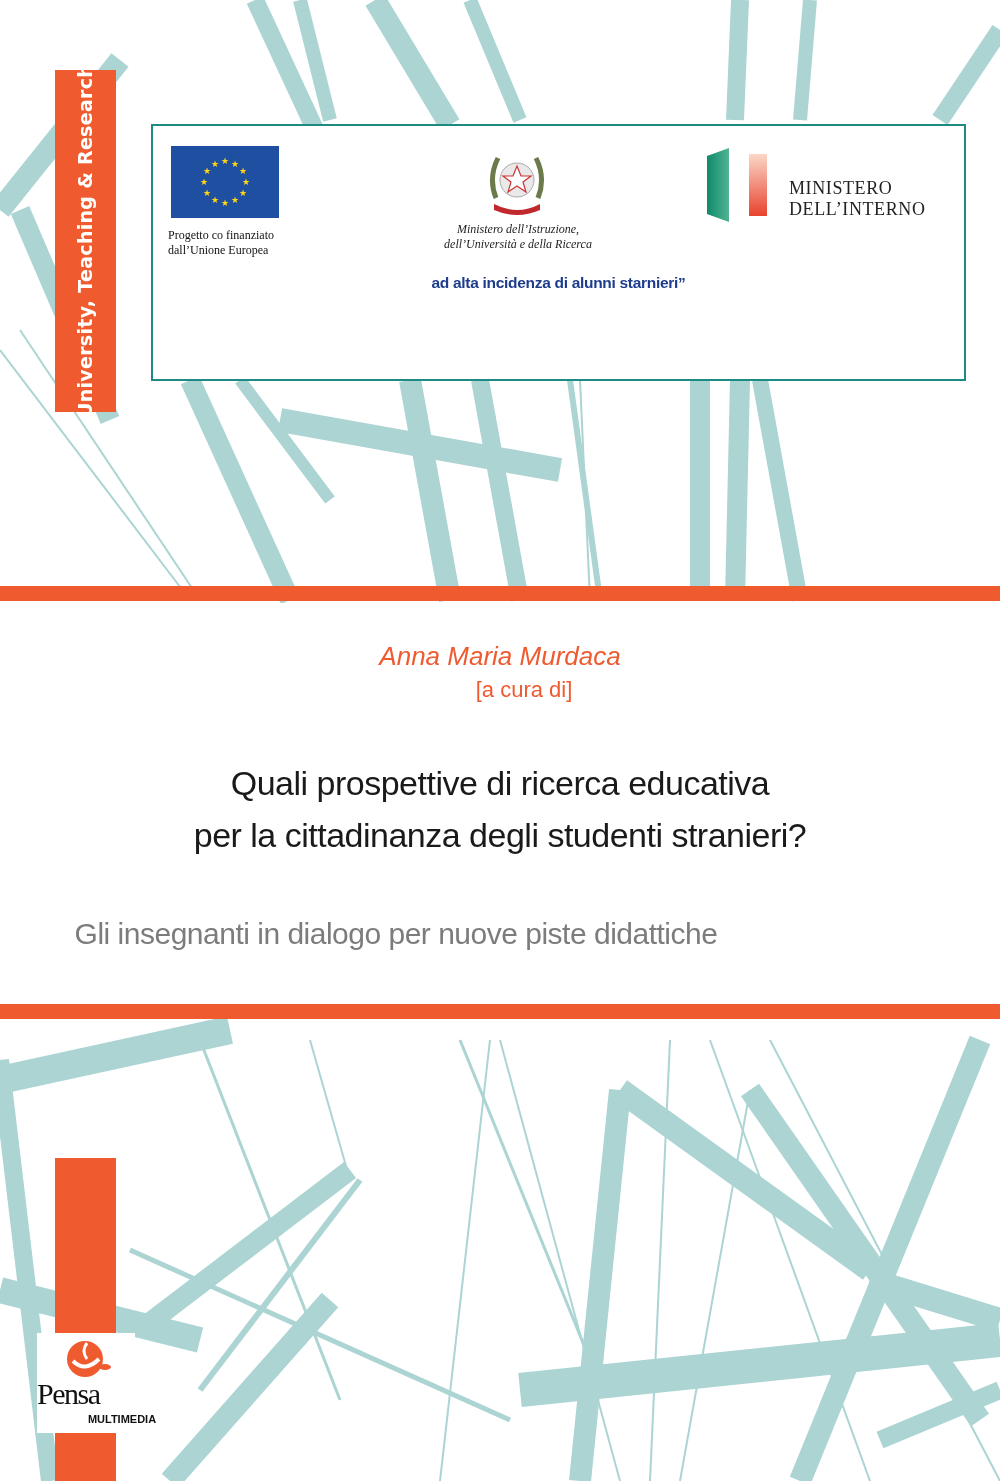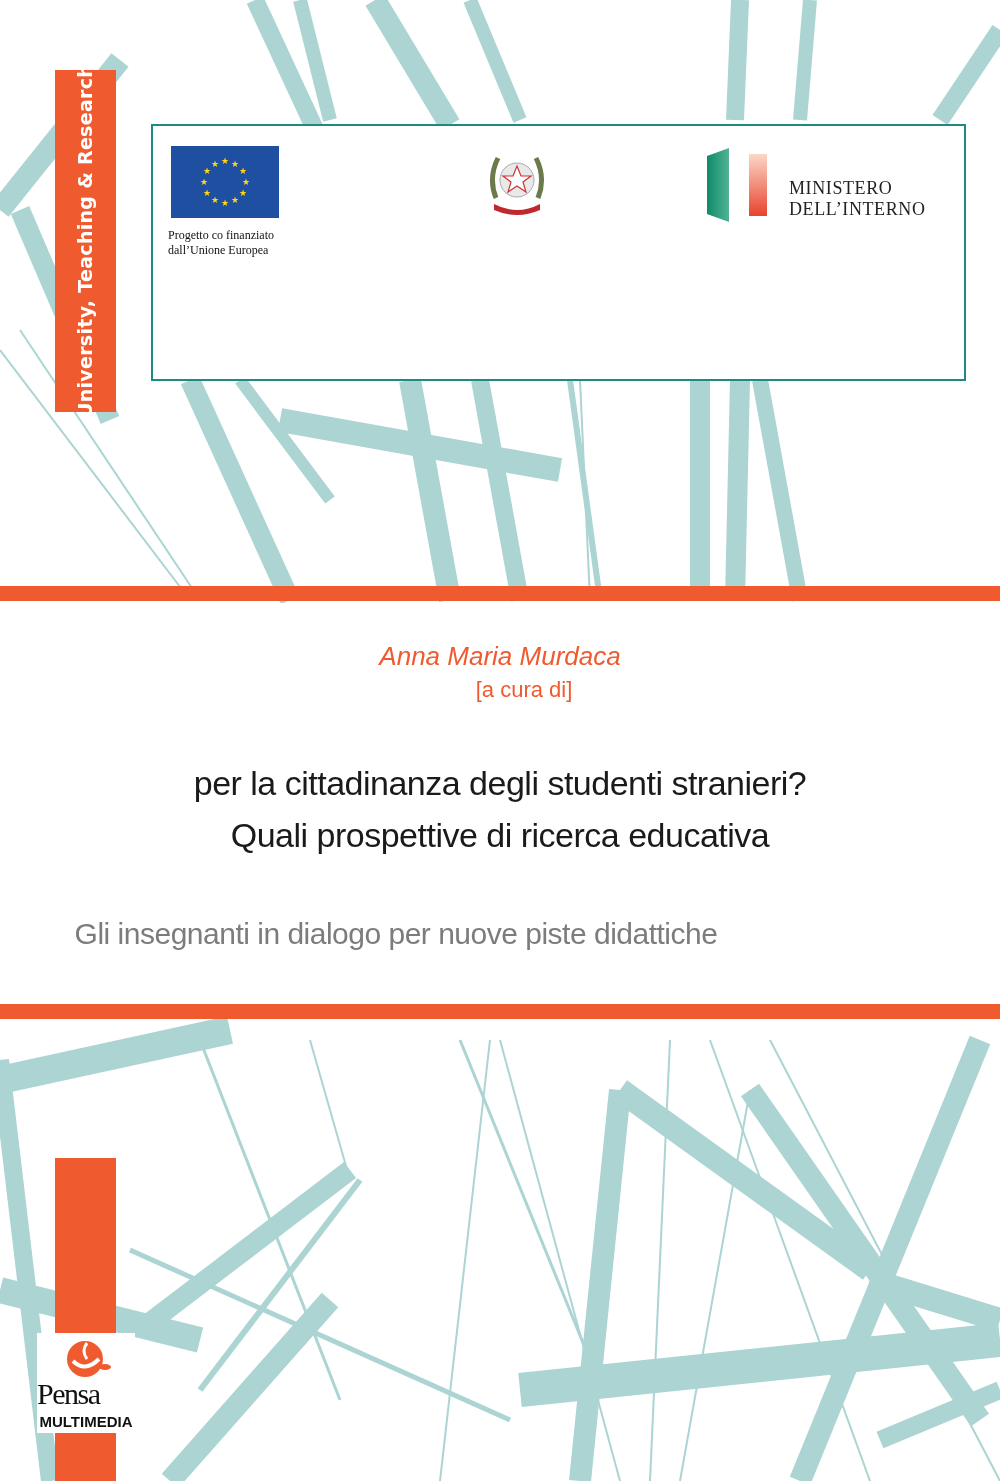--- a/index.html
+++ b/index.html
@@ -71,21 +71,21 @@
   .publisher-box {
     position: absolute; left: 37px; top: 1333px; width: 98px; height: 100px; background: #fff; z-index: 4;
   }
   .pensa-mark { position: absolute; left: 26px; top: 4px; width: 48px; height: 46px; }
   .pensa-name {
     position: absolute; left: 0; top: 44px; width: 98px; 
     font-family: "Liberation Serif", serif; font-size: 30px; color: #111; letter-spacing: -1.5px;
   }
   .pensa-sub {
     position: absolute; left: 0; top: 80px; width: 98px; text-align: center;
-    font-family: "Liberation Sans", sans-serif; font-size: 15px; color: #111; font-weight: bold;
+    font-family: "Liberation Sans", sans-serif; font-size: 11px; color: #111; font-weight: bold; padding-left: 36px;
   }
 </style>
 </head>
 <body>
 
 <svg class="bg-svg" viewBox="0 0 1000 1481">
   <g stroke="#abd4d3" fill="none" stroke-linecap="butt">
 
     <line x1="0" y1="210" x2="120" y2="60" stroke-width="22"></line>
     <line x1="20" y1="210" x2="110" y2="420" stroke-width="20"></line>
@@ -166,20 +166,24 @@
     <div>dall’Unione Europea</div>
   </div>
 
   <svg class="miur-emblem" viewBox="0 0 62 70">
     <path d="M10 50 Q2 30 12 10" stroke="#6b7a4a" stroke-width="5" fill="none"></path>
     <path d="M52 50 Q60 30 50 10" stroke="#6b7a4a" stroke-width="5" fill="none"></path>
     <circle cx="31" cy="32" r="17" fill="#e9e9e9" stroke="#aaa" stroke-width="1"></circle>
     <polygon points="31,18 35,28 45,28 37,34 40,44 31,38 22,44 25,34 17,28 27,28" fill="#fff" stroke="#c33" stroke-width="1.2"></polygon>
     <path d="M8 56 Q31 68 54 56 L54 62 Q31 72 8 62 Z" fill="#c0282d"></path>
   </svg>
+  <div class="miur-caption">
+    <div>Ministero dell’Istruzione,</div>
+    <div>dell’Università e della Ricerca</div>
+  </div>
 
   <svg class="mi-flag" viewBox="0 0 66 74">
     <defs>
       <linearGradient id="g1" x1="0" y1="0" x2="1" y2="0">
         <stop offset="0" stop-color="#0f8a6a"></stop>
           <stop offset="1" stop-color="#52b394"></stop>
       </linearGradient>
       <linearGradient id="g2" x1="0" y1="0" x2="0" y2="1">
         <stop offset="0" stop-color="#fbd7c8"></stop>
           <stop offset="1" stop-color="#e8432e"></stop>
@@ -187,28 +191,29 @@
     </defs>
     <polygon points="0,8 22,0 22,74 0,66" fill="url(#g1)"></polygon>
     <rect x="42" y="6" width="18" height="62" fill="url(#g2)"></rect>
   </svg>
   <div class="mi-text">
     <div>MINISTERO</div>
     <div>DELL’INTERNO</div>
   </div>
 
   <div class="funding-text">
+    <div>ad alta incidenza di alunni starnieri”</div>
   </div>
 </div>
 
 <div class="author">Anna Maria Murdaca</div>
 <div class="editor-note">[a cura di]</div>
 <div class="title">
+  <div>Quali prospettive di ricerca educativa</div>
   <div>per la cittadinanza degli studenti stranieri?</div>
-  <div>Quali prospettive di ricerca educativa</div>
 </div>
 <div class="subtitle">Gli insegnanti in dialogo per nuove piste didattiche</div>
 
 <div class="bottom-strip"></div>
 <div class="publisher-box">
   <svg class="pensa-mark" viewBox="0 0 48 46">
     <circle cx="22" cy="22" r="18" fill="#ef5a2e"></circle>
     <path d="M10 24 Q22 36 36 22" stroke="#fff" stroke-width="4" fill="none"></path>
     <path d="M24 6 Q18 14 24 22" stroke="#fff" stroke-width="3" fill="none"></path>
     <ellipse cx="42" cy="30" rx="6" ry="3" fill="#ef5a2e"></ellipse>

